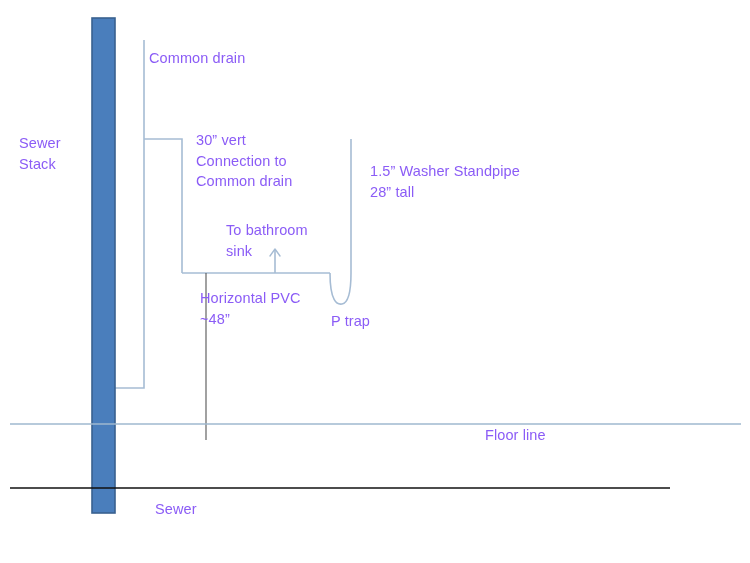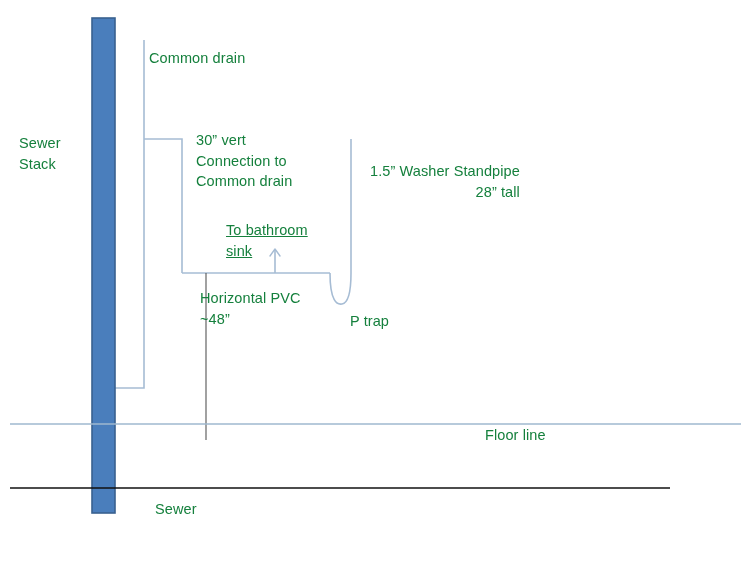--- a/index.html
+++ b/index.html
@@ -19,33 +19,33 @@
   }
   #diagram-svg {
     position: absolute;
     left: 0;
     top: 0;
     width: 750px;
     height: 563px;
   }
   .label {
     position: absolute;
-    color: #15803d;
+    color: #8b5cf6;
     font-size: 14.5px;
     line-height: 1.42;
     white-space: pre;
     letter-spacing: 0.1px;
   }
   .lbl-sewer-stack   { left: 19px;  top: 133px; }
   .lbl-common-drain  { left: 149px; top: 48px;  }
   .lbl-vert-conn     { left: 196px; top: 130px; }
-  .lbl-bath-sink     { left: 226px; top: 220px; text-decoration: underline; }
-  .lbl-standpipe     { left: 370px; top: 161px; text-align: right; }
+  .lbl-bath-sink     { left: 226px; top: 220px; }
+  .lbl-standpipe     { left: 370px; top: 161px; }
   .lbl-horiz-pvc     { left: 200px; top: 288px; }
-  .lbl-ptrap         { left: 331px; top: 311px; margin-left: 19px; }
+  .lbl-ptrap         { left: 331px; top: 311px; }
   .lbl-floor-line    { left: 485px; top: 425px; text-align: right; }
   .lbl-sewer         { left: 155px; top: 499px; }
 </style>
 </head>
 <body>
 
 <div id="canvas">
 
   <svg id="diagram-svg" viewBox="0 0 750 563">
 

